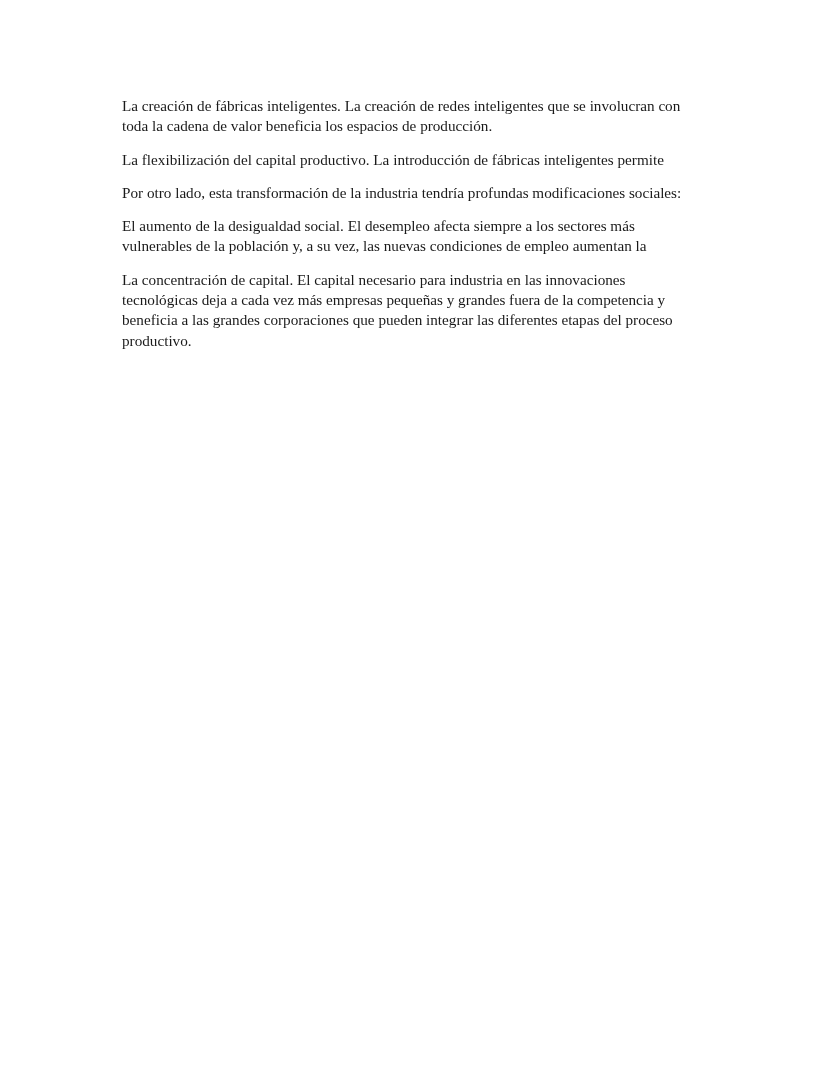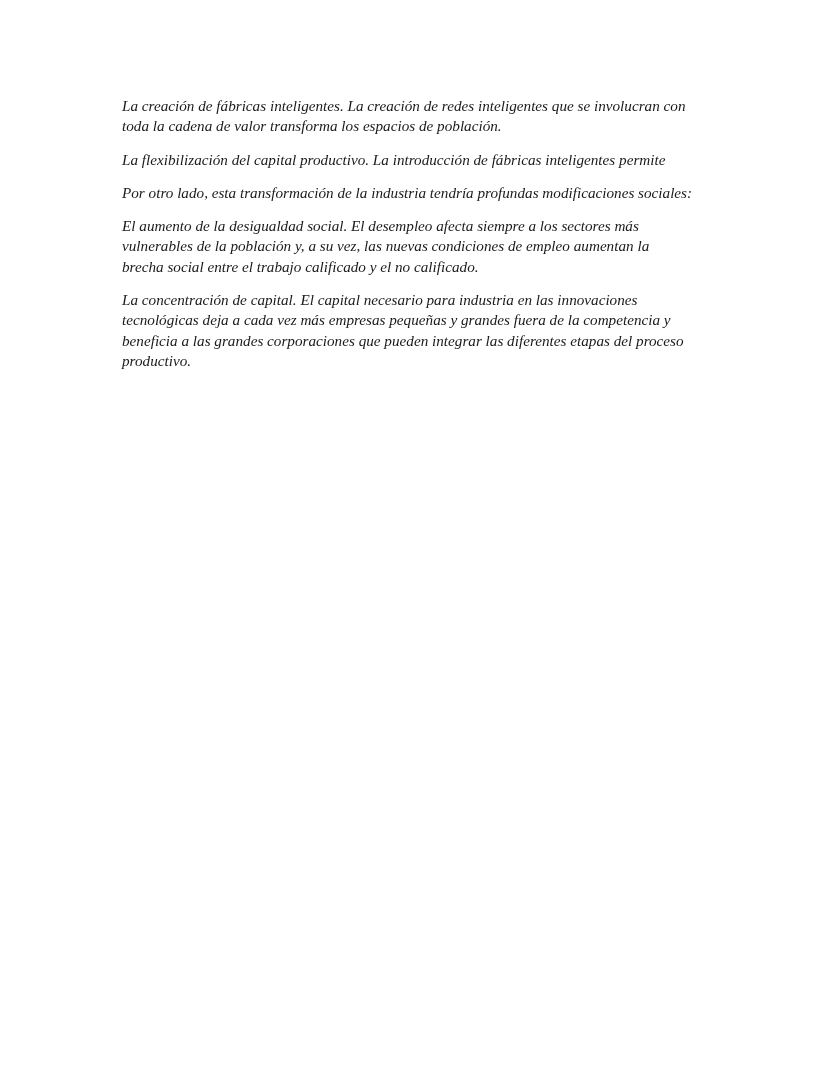--- a/index.html
+++ b/index.html
@@ -13,21 +13,20 @@
       position: relative;
       overflow: hidden;
     }
     .page {
       position: absolute;
       left: 0;
       top: 0;
       width: 828px;
       height: 1071px;
       background: #ffffff;
-      font-style: italic;
     }
     .content {
       position: absolute;
       left: 122px;
       top: 96px;
       width: 590px;
       color: #1a1a1a;
       font-family: "Liberation Serif", "DejaVu Serif", serif;
       font-size: 15.2px;
       line-height: 20.3px;
@@ -41,36 +40,35 @@
     }
   </style>
 </head>
 <body>
 
 <div class="page">
   <div class="content">
 
     <p class="para">
       <span class="line">La creación de fábricas inteligentes. La creación de redes inteligentes que se involucran con</span>
-      <span class="line">toda la cadena de valor transforma los espacios de población.</span>
+      <span class="line">toda la cadena de valor beneficia los espacios de producción.</span>
     </p>
 
     <p class="para">
       <span class="line">La flexibilización del capital productivo. La introducción de fábricas inteligentes permite</span>
     </p>
 
     <p class="para">
       <span class="line">Por otro lado, esta transformación de la industria tendría profundas modificaciones sociales:</span>
     </p>
 
 
     <p class="para">
       <span class="line">El aumento de la desigualdad social. El desempleo afecta siempre a los sectores más</span>
       <span class="line">vulnerables de la población y, a su vez, las nuevas condiciones de empleo aumentan la</span>
-      <span class="line">brecha social entre el trabajo calificado y el no calificado.</span>
     </p>
 
     <p class="para">
       <span class="line">La concentración de capital. El capital necesario para industria en las innovaciones</span>
       <span class="line">tecnológicas deja a cada vez más empresas pequeñas y grandes fuera de la competencia y</span>
       <span class="line">beneficia a las grandes corporaciones que pueden integrar las diferentes etapas del proceso</span>
       <span class="line">productivo.</span>
     </p>
 
   </div>

